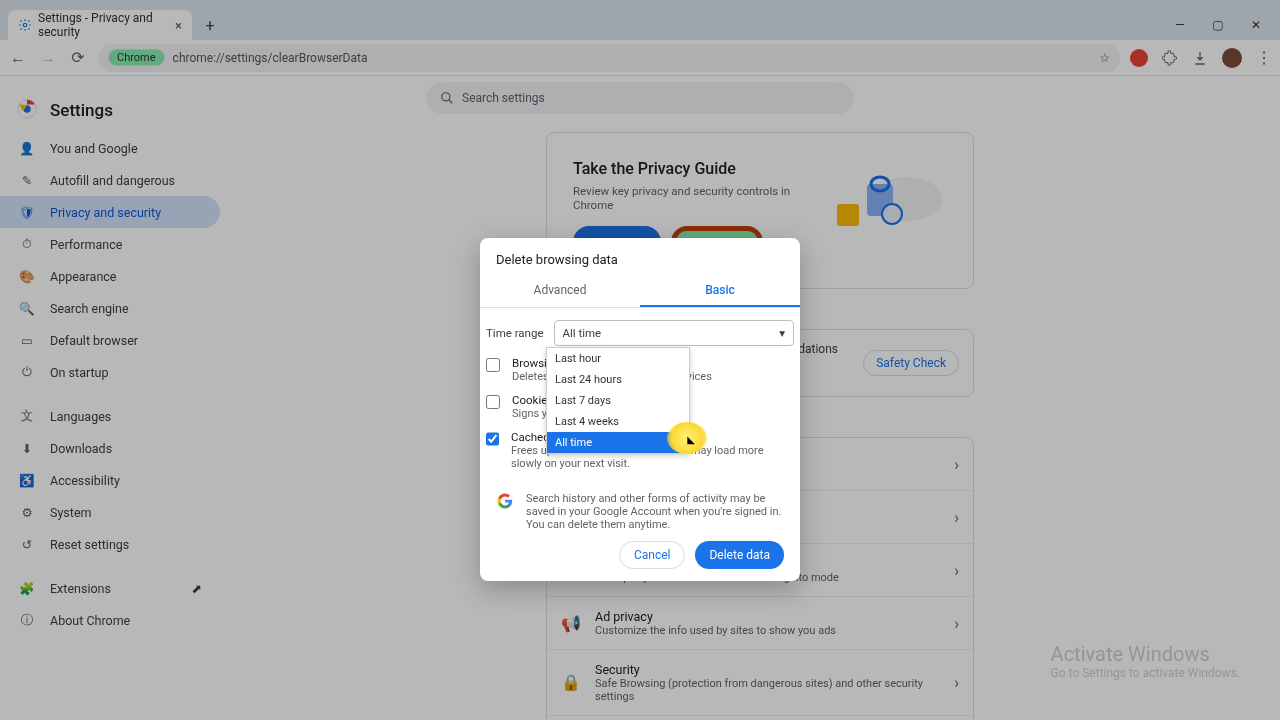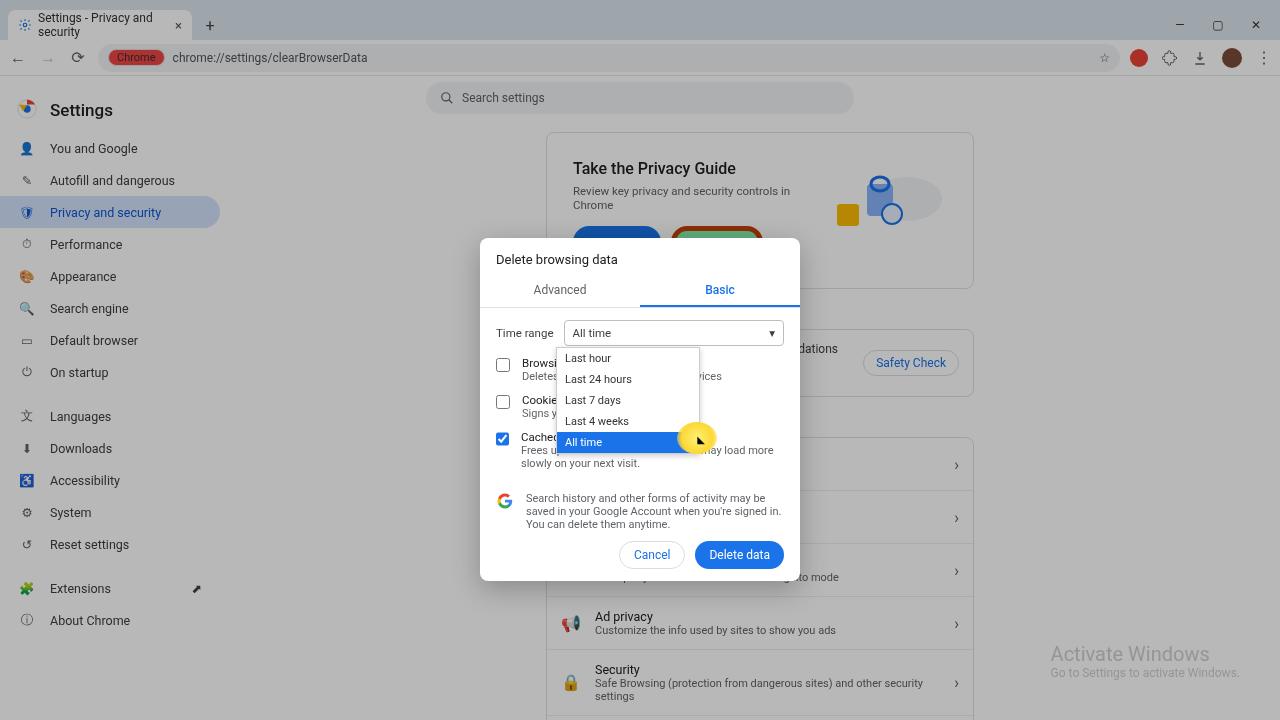--- a/index.html
+++ b/index.html
@@ -10,21 +10,21 @@
 .tab { background: #fff; border-radius: 8px 8px 0 0; height: 30px; margin-left: 8px; margin-top: 8px; display: flex; align-items: center; padding: 0 10px; font-size: 12px; color: #333; gap: 6px; width: 184px; }
 .tab .favicon { width: 14px; height: 14px; display: flex; align-items: center; justify-content: center; }
 .tab .close { margin-left: auto; font-size: 13px; color: #555; }
 .newtab { width: 24px; height: 24px; display: flex; align-items: center; justify-content: center; margin-left: 6px; margin-bottom: 3px; color: #444; font-size: 16px; }
 .winctrls { margin-left: auto; display: flex; gap: 18px; padding: 0 14px 8px 0; color: #333; font-size: 12px; }
 .winctrls span { width: 20px; text-align: center; }
 
 .toolbar { height: 36px; background: #fff; border-bottom: 1px solid #e3e3e3; display: flex; align-items: center; padding: 0 8px; gap: 10px; }
 .nav-btn { width: 20px; height: 20px; color: #5f6368; display: flex; align-items: center; justify-content: center; }
 .omnibox { flex: 1; height: 28px; background: #f1f3f4; border-radius: 14px; display: flex; align-items: center; padding: 0 10px; font-size: 12px; color: #555; gap: 8px; }
-.omnibox .chip { background: #ef4444; border: 1px solid #ddd; border-radius: 10px; padding: 1px 8px; font-size: 11px; color: #333; }
+.omnibox .chip { background: #86efac; border: 1px solid #ddd; border-radius: 10px; padding: 1px 8px; font-size: 11px; color: #333; }
 .toolbar-right { display: flex; align-items: center; gap: 14px; color: #5f6368; }
 .avatar { width: 20px; height: 20px; border-radius: 50%; background: #7b4b3a; }
 .reddot { width: 18px; height: 18px; border-radius: 50%; background: #ea4335; }
 
 
 .app { display: flex; height: calc(720px - 76px); }
 .header { position: absolute; top: 76px; left: 0; right: 0; height: 44px; display: flex; align-items: flex-end; padding: 0 16px; gap: 12px; background: #fff; }
 .header .logo { width: 22px; height: 22px; }
 .header h1 { font-size: 17px; font-weight: 500; color: #202124; }
 .search-settings { position: absolute; top: 82px; left: 426px; width: 428px; height: 32px; background: #f1f3f4; border-radius: 16px; display: flex; align-items: center; padding: 0 14px; gap: 8px; color: #5f6368; font-size: 12px; }
@@ -63,21 +63,21 @@
 
 .scrim { position: absolute; inset: 0; background: rgba(0,0,0,0.28); }
 
 
 .modal { position: absolute; left: 480px; top: 238px; width: 320px; background: #fff; border-radius: 8px; box-shadow: 0 8px 28px rgba(0,0,0,0.25); z-index: 20; padding-bottom: 12px; }
 .modal h3 { font-size: 13px; font-weight: 400; color: #202124; padding: 14px 16px 8px; }
 .modal-tabs { display: flex; border-bottom: 1px solid #e0e0e0; }
 .modal-tab { flex: 1; text-align: center; font-size: 12px; padding: 8px 0; color: #5f6368; }
 .modal-tab.active { color: #1a73e8; border-bottom: 2px solid #1a73e8; font-weight: 500; }
 
-.modal-body { padding: 12px 16px 6px; }
+.modal-body { padding: 12px 6px 6px; }
 .time-row { display: flex; align-items: center; gap: 10px; margin-bottom: 10px; position: relative; }
 .time-row label { font-size: 11.5px; color: #3c4043; }
 .time-select { flex: 1; height: 26px; border: 1px solid #bdbdbd; border-radius: 4px; font-size: 11.5px; padding: 0 8px; display: flex; align-items: center; justify-content: space-between; color: #3c4043; }
 
 .dropdown { position: absolute; left: 60px; top: 27px; width: 144px; background: #fff; border: 1px solid #ccc; box-shadow: 0 2px 6px rgba(0,0,0,0.2); z-index: 30; }
 .dropdown-item { font-size: 11px; padding: 4px 8px; color: #333; }
 .dropdown-item.selected { background: #1a73e8; color: #fff; position: relative; }
 .highlight-dot { position: absolute; right: -18px; top: -10px; width: 40px; height: 32px; background: radial-gradient(circle, #fff176 0%, #fdd835 60%, rgba(253,216,53,0) 100%); border-radius: 50%; pointer-events: none; }
 .cursor-arrow { position: absolute; right: -6px; top: 2px; font-size: 10px; color: #000; z-index: 40; }
 

